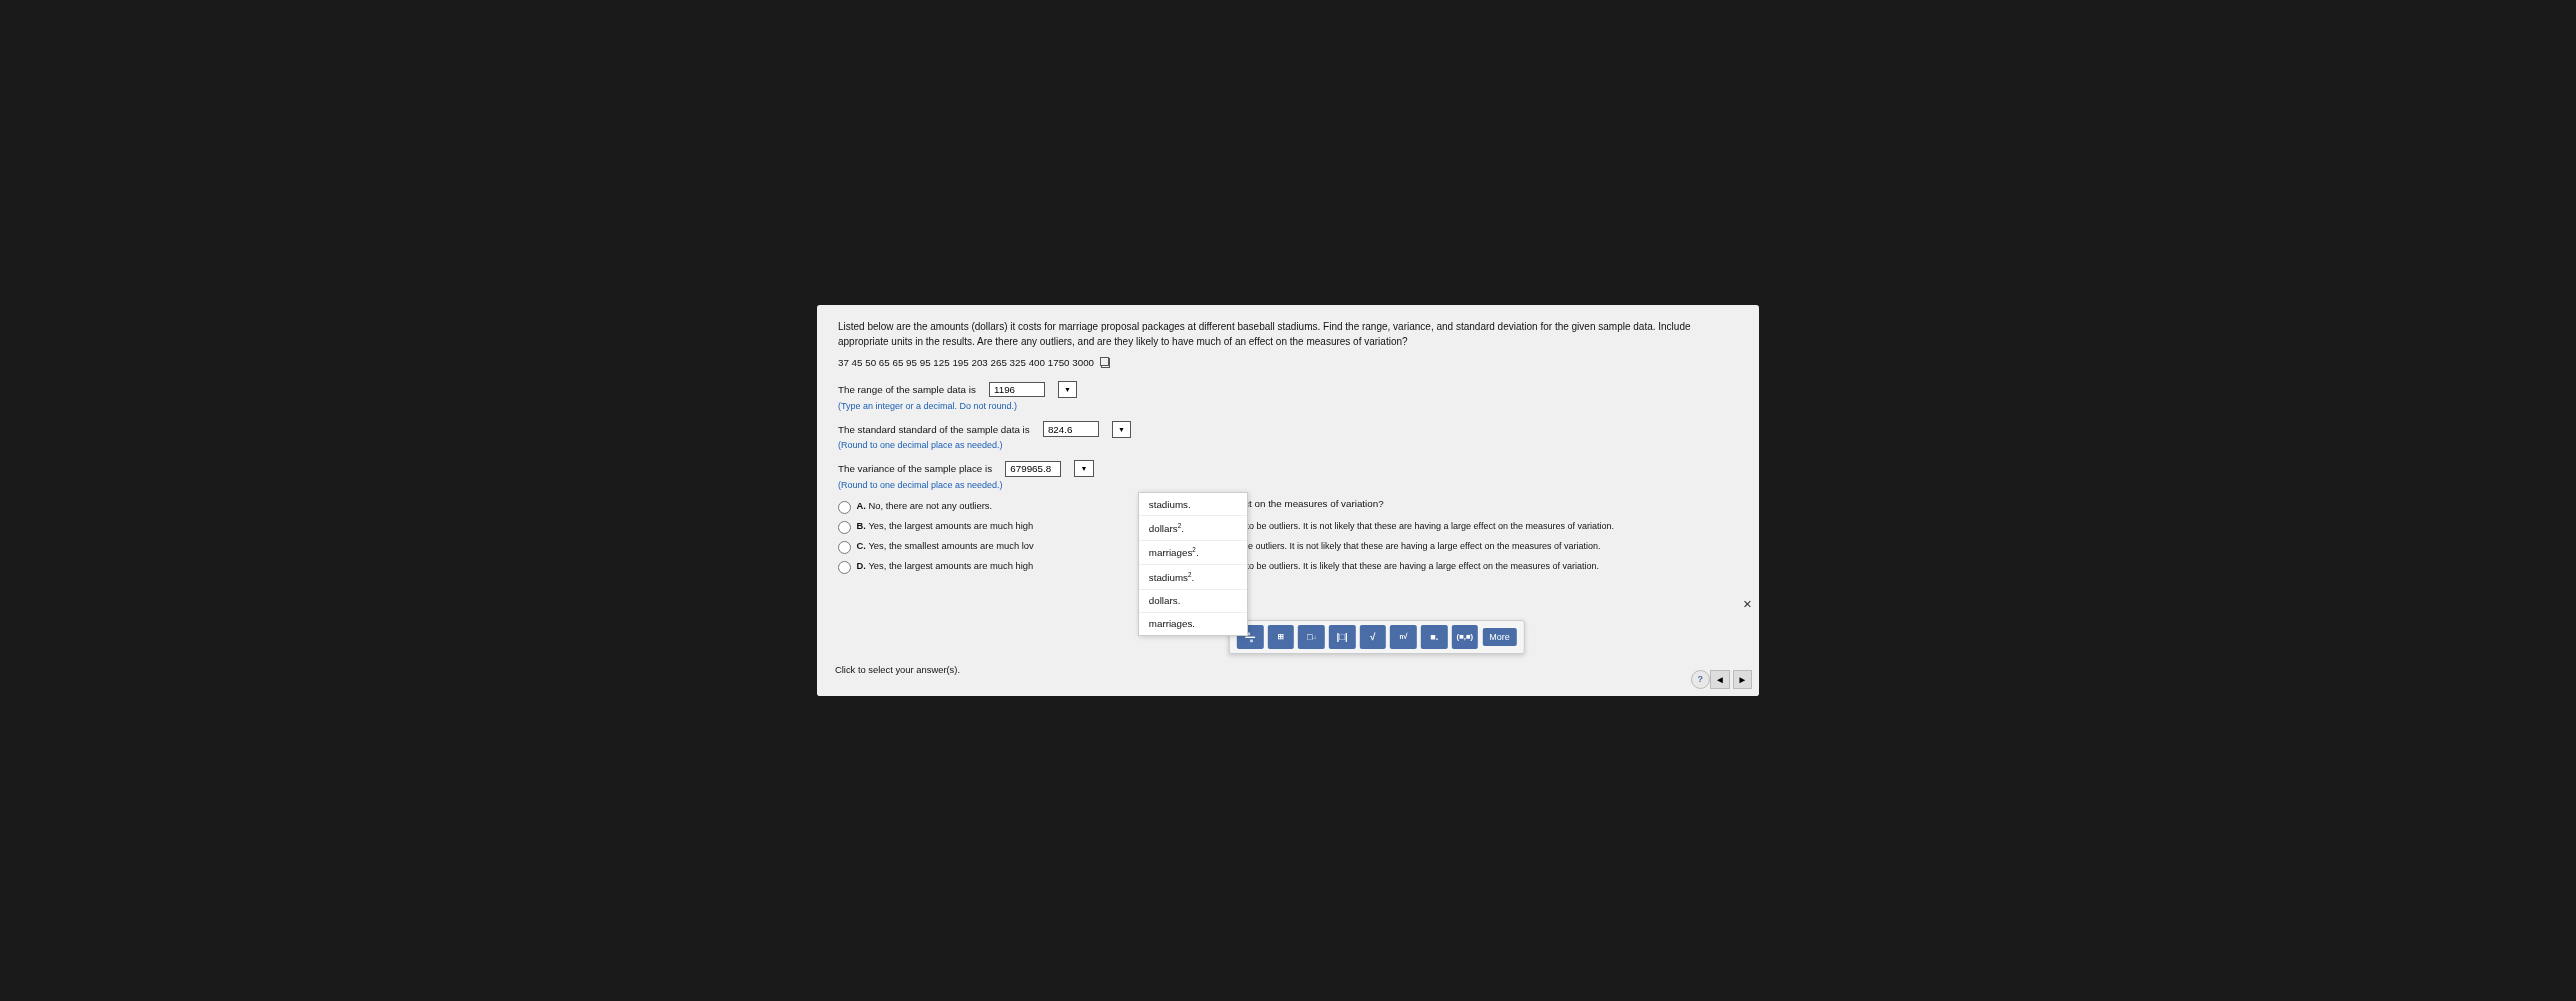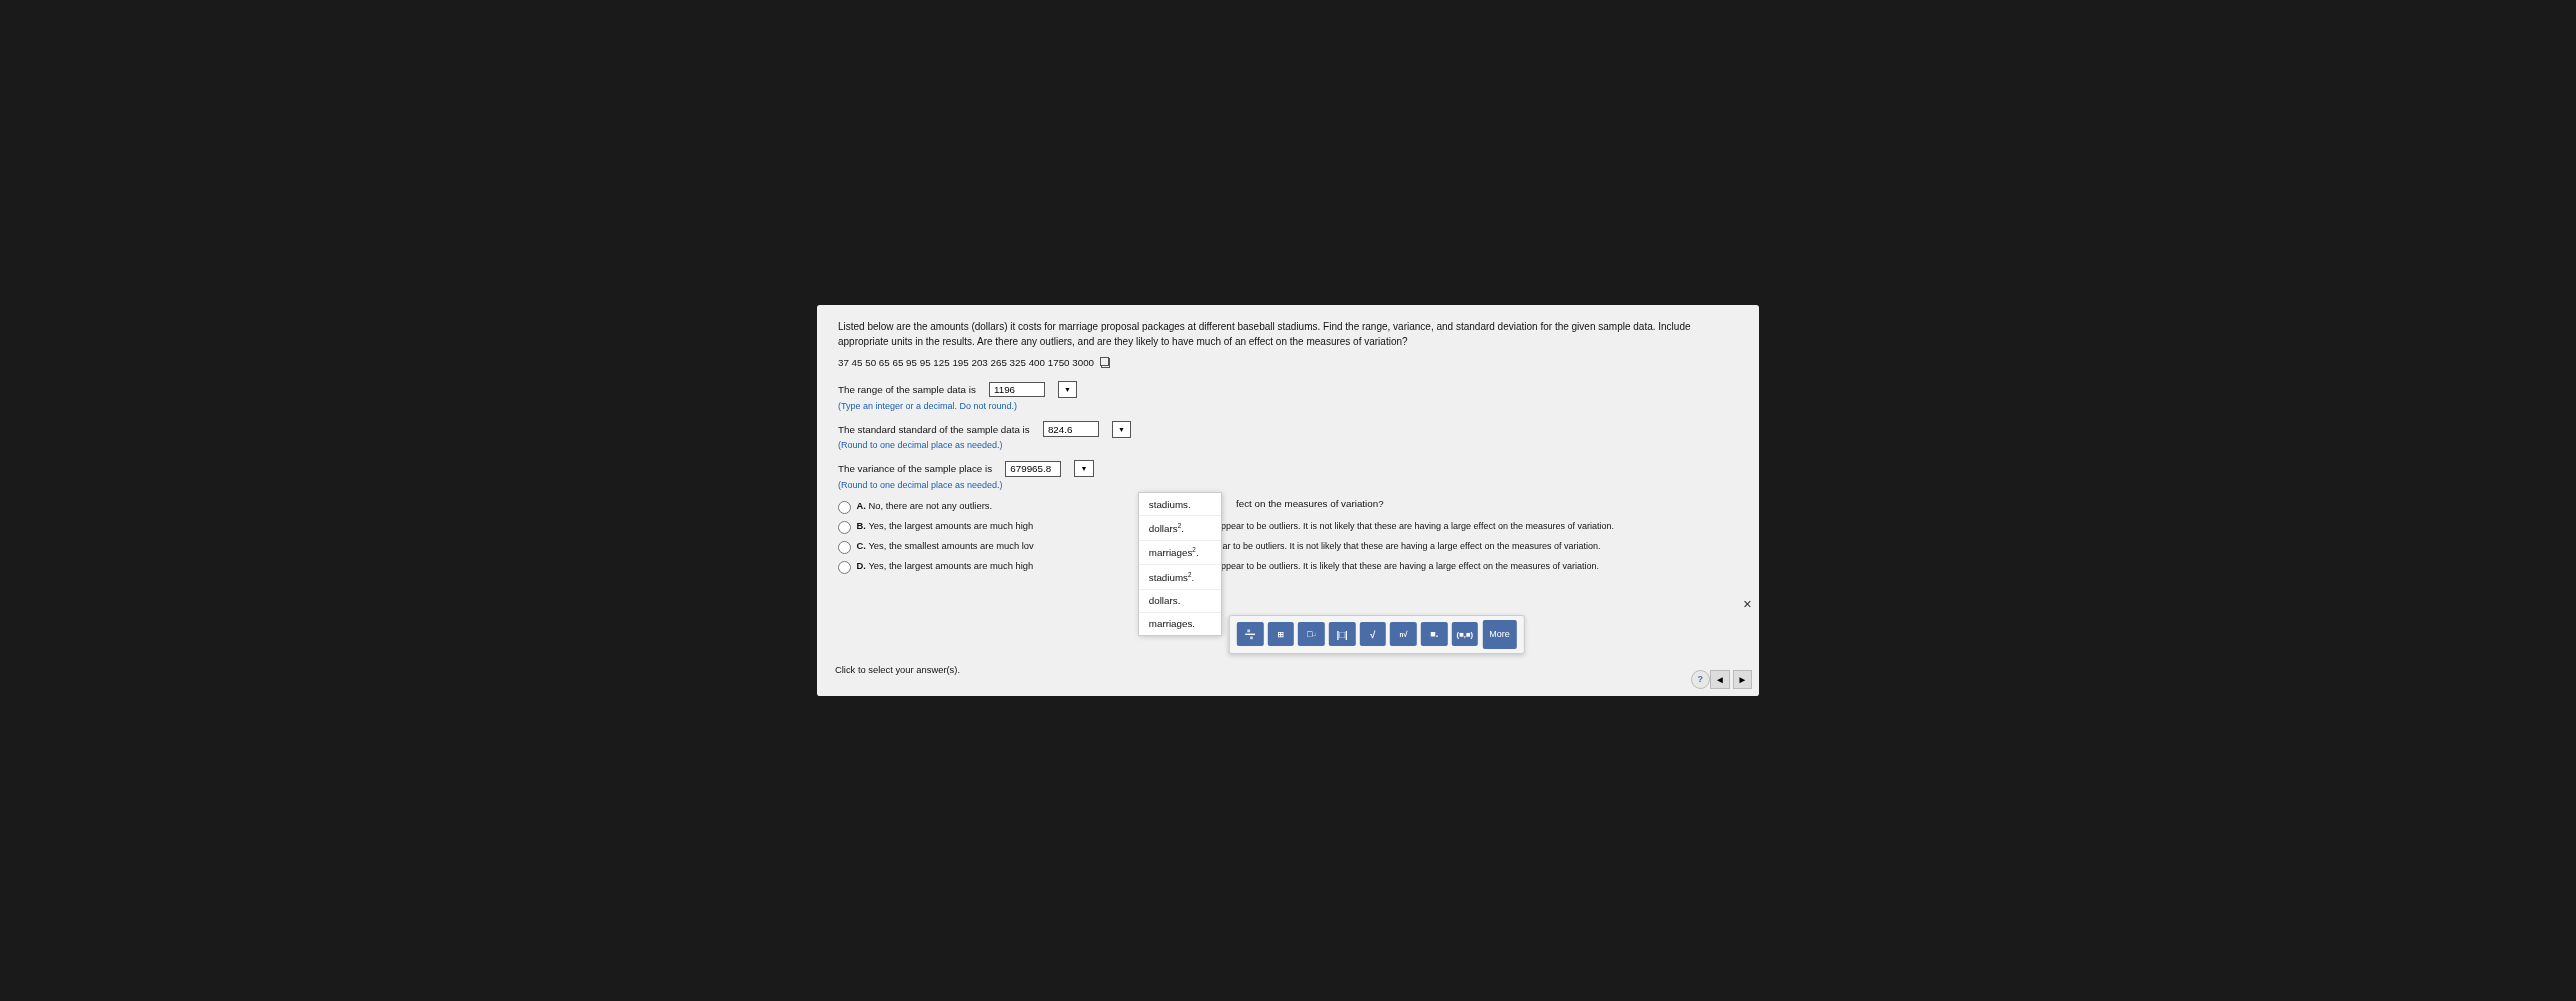--- a/index.html
+++ b/index.html
@@ -112,21 +112,21 @@
     }
 
     
     .dropdown-popup {
       position: absolute;
       top: 187px;
       left: 321px;
       background: white;
       border: 0.7px solid #ccc;
       box-shadow: 1.4px 1.4px 5.6px rgba(0,0,0,0.2);
-      width: 84px;
+      width: 110px;
       z-index: 100;
     }
     .dropdown-popup .dropdown-item {
       padding: 5.6px 9.8px;
       font-size: 9.8px;
       color: #111;
       cursor: pointer;
       border-bottom: 0.7px solid #eee;
     }
     .dropdown-popup .dropdown-item:last-child {
@@ -164,21 +164,21 @@
       align-items: center;
       justify-content: center;
       cursor: pointer;
       font-weight: bold;
     }
     .math-btn-more {
       background: #4a6da7;
       color: white;
       border: none;
       border-radius: 2.1px;
-      height: 29px;
+      height: 18px;
       padding: 0 7px;
       font-size: 9px;
       cursor: pointer;
     }
 
     
     .close-btn {
       position: absolute;
       top: 293px;
       right: 7px;

